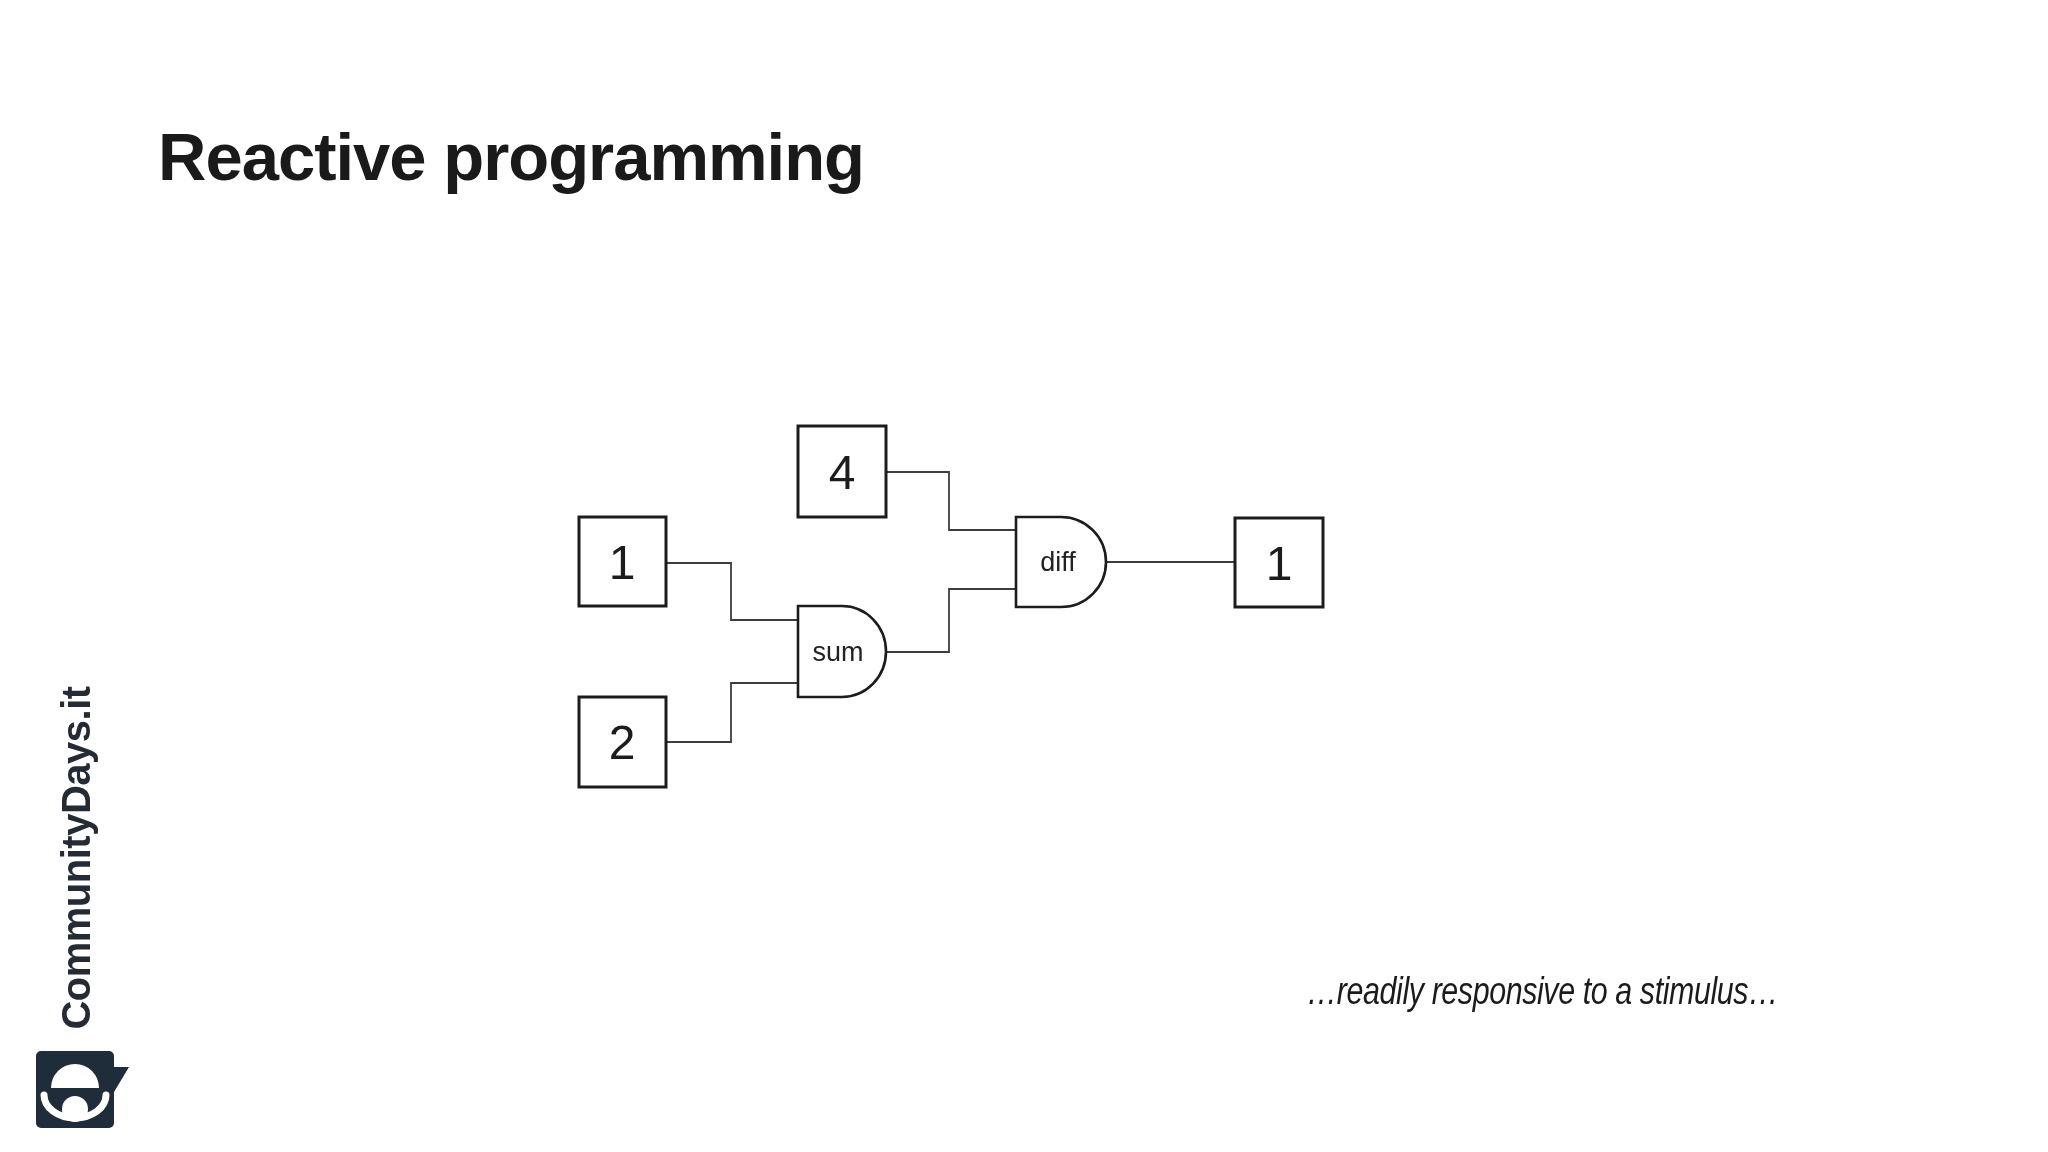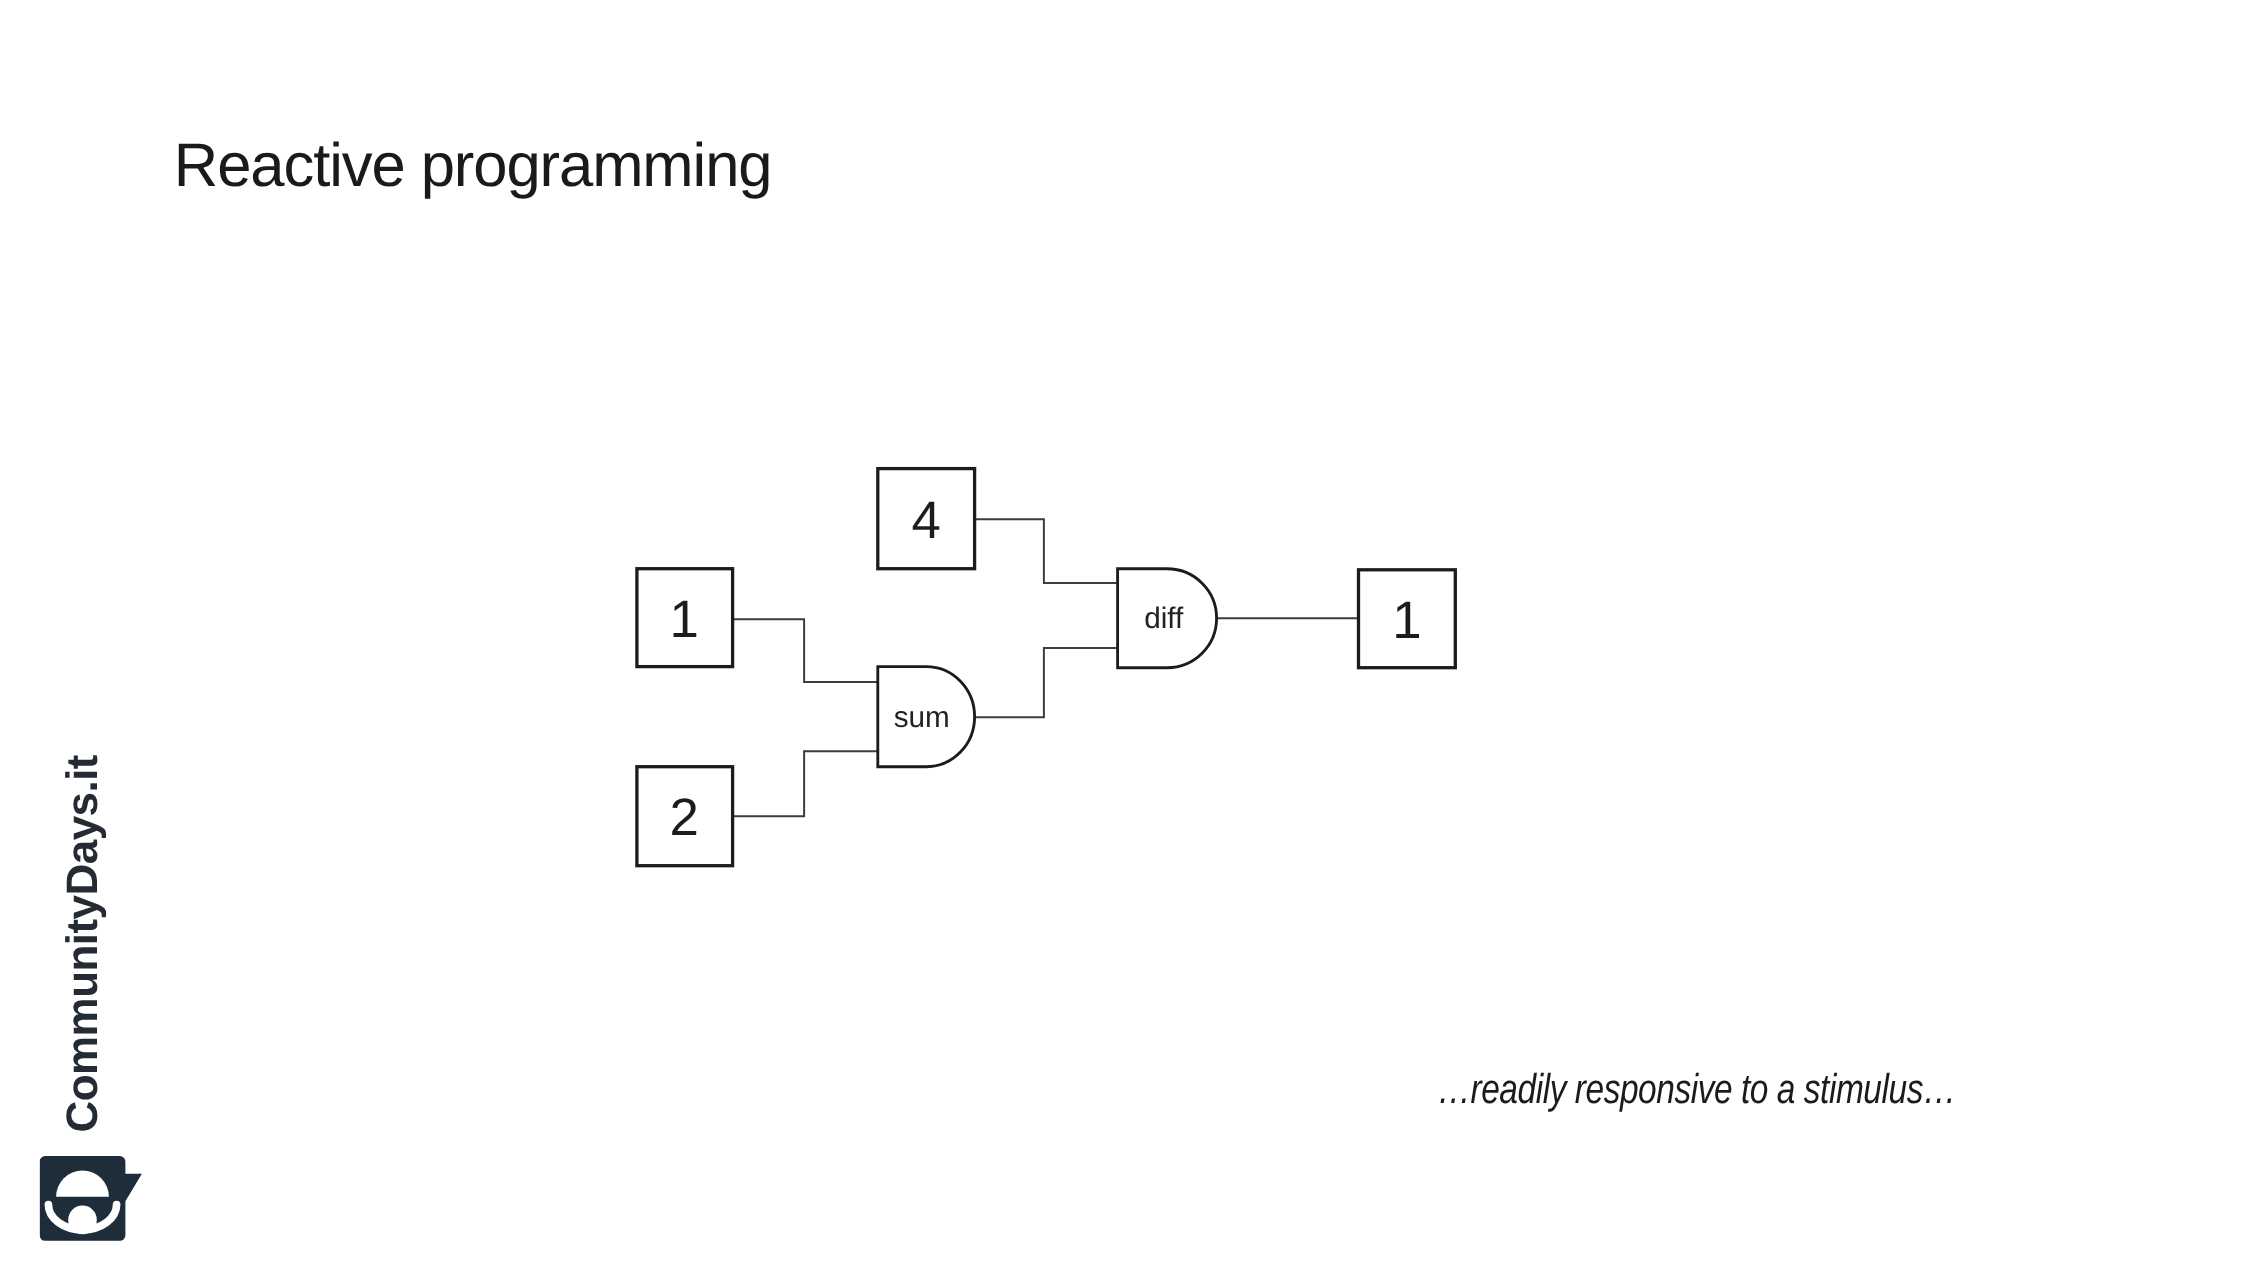--- a/index.html
+++ b/index.html
@@ -2,21 +2,21 @@
 <html><head>
 <meta charset="utf-8">
 <style>
   html,body{margin:0;padding:0;background:#ffffff;}
   .slide{
     position:relative;width:2048px;height:1152px;background:#ffffff;
     overflow:hidden;font-family:"Liberation Sans",sans-serif;color:#1a1a1a;
   }
   .page-title{
     position:absolute;left:158px;top:118px;
-    font-size:56px;line-height:1.15;font-weight:400;letter-spacing:-1px;
+    font-size:67px;line-height:1.15;font-weight:700;letter-spacing:-1px;
     color:#1a1a1a;white-space:nowrap;
   }
   .quote{
     position:absolute;right:270px;top:970px;
     font-size:38px;font-style:italic;letter-spacing:-0.5px;color:#1b1b1b;
     white-space:nowrap;transform:scaleX(0.8);transform-origin:100% 50%;
   }
   .brand-name{
     position:absolute;left:76px;top:858px;
     transform:translate(-50%,-50%) rotate(-90deg);

